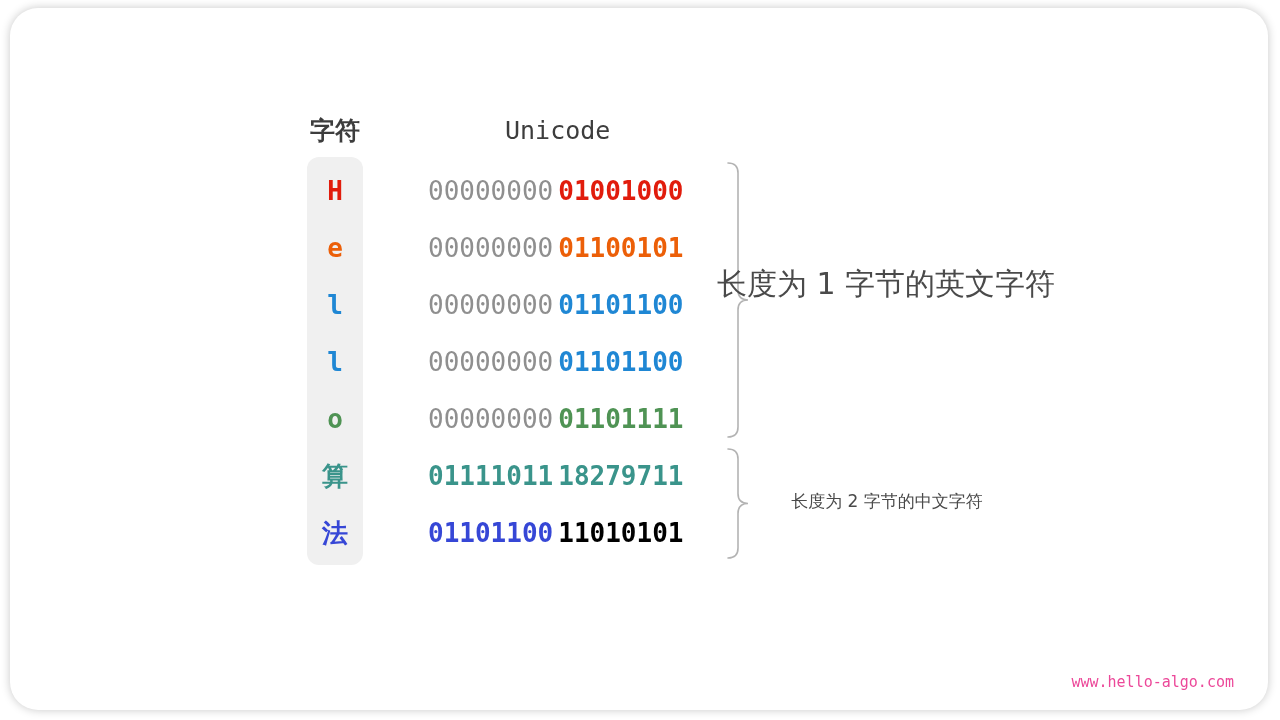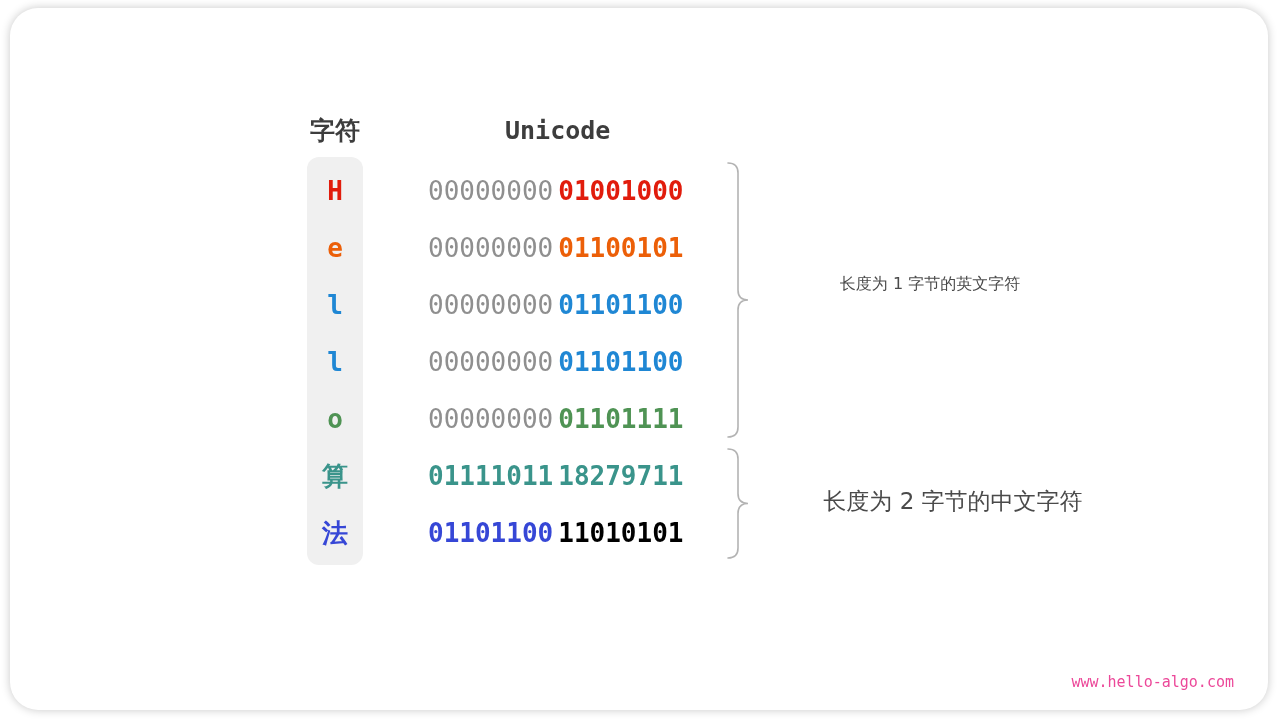--- a/index.html
+++ b/index.html
@@ -29,21 +29,21 @@
   .hdr-char {
     position: absolute; left: 307px; top: 114px;
     width: 56px; height: 34px; line-height: 34px;
     text-align: center;
     font-size: 25px; font-weight: bold; color: #3d3d3d;
   }
   .hdr-unicode {
     position: absolute; left: 505px; top: 114px;
     height: 34px; line-height: 34px;
     font-family: "DejaVu Sans Mono", monospace;
-    font-size: 25px; font-weight: bold; color: #3d3d3d;
+    font-size: 25px; font-weight: normal; color: #3d3d3d;
   }
 
   .row { position: absolute; left: 0; width: 1280px; height: 34px; }
   .cell-char {
     position: absolute; left: 307px; width: 56px;
     text-align: center;
     font-family: "DejaVu Sans Mono", "DejaVu Sans", monospace;
     font-size: 26px; font-weight: bold; line-height: 34px;
   }
   .cell-bin {
@@ -57,23 +57,23 @@
   .w-bold { font-weight: bold; }
   .byte-low { font-weight: bold; }
 
   .brace { position: absolute; }
   .brace path {
     fill: none; stroke: #b3b3b3; stroke-width: 1.6;
     stroke-linecap: round;
   }
 
   .ann { position: absolute; text-align: center; color: #4a4a4a; }
-  .ann-english { left: 755px; top: 265px; width: 350px; font-size: 16px; line-height: 38px; }
+  .ann-english { left: 711px; top: 265px; width: 350px; font-size: 30px; line-height: 38px; }
   .ann-english .line2 { color: #ababab; font-weight: bold; }
-  .ann-chinese { left: 778px; top: 487px; width: 350px; font-size: 23px; line-height: 28px; }
+  .ann-chinese { left: 712px; top: 487px; width: 350px; font-size: 17px; line-height: 28px; }
 
   .watermark {
     position: absolute; right: 46px; top: 673px;
     font-family: "DejaVu Sans Mono", monospace;
     font-size: 15px; color: #ec4899;
   }
 </style>
 </head>
 <body>
 

